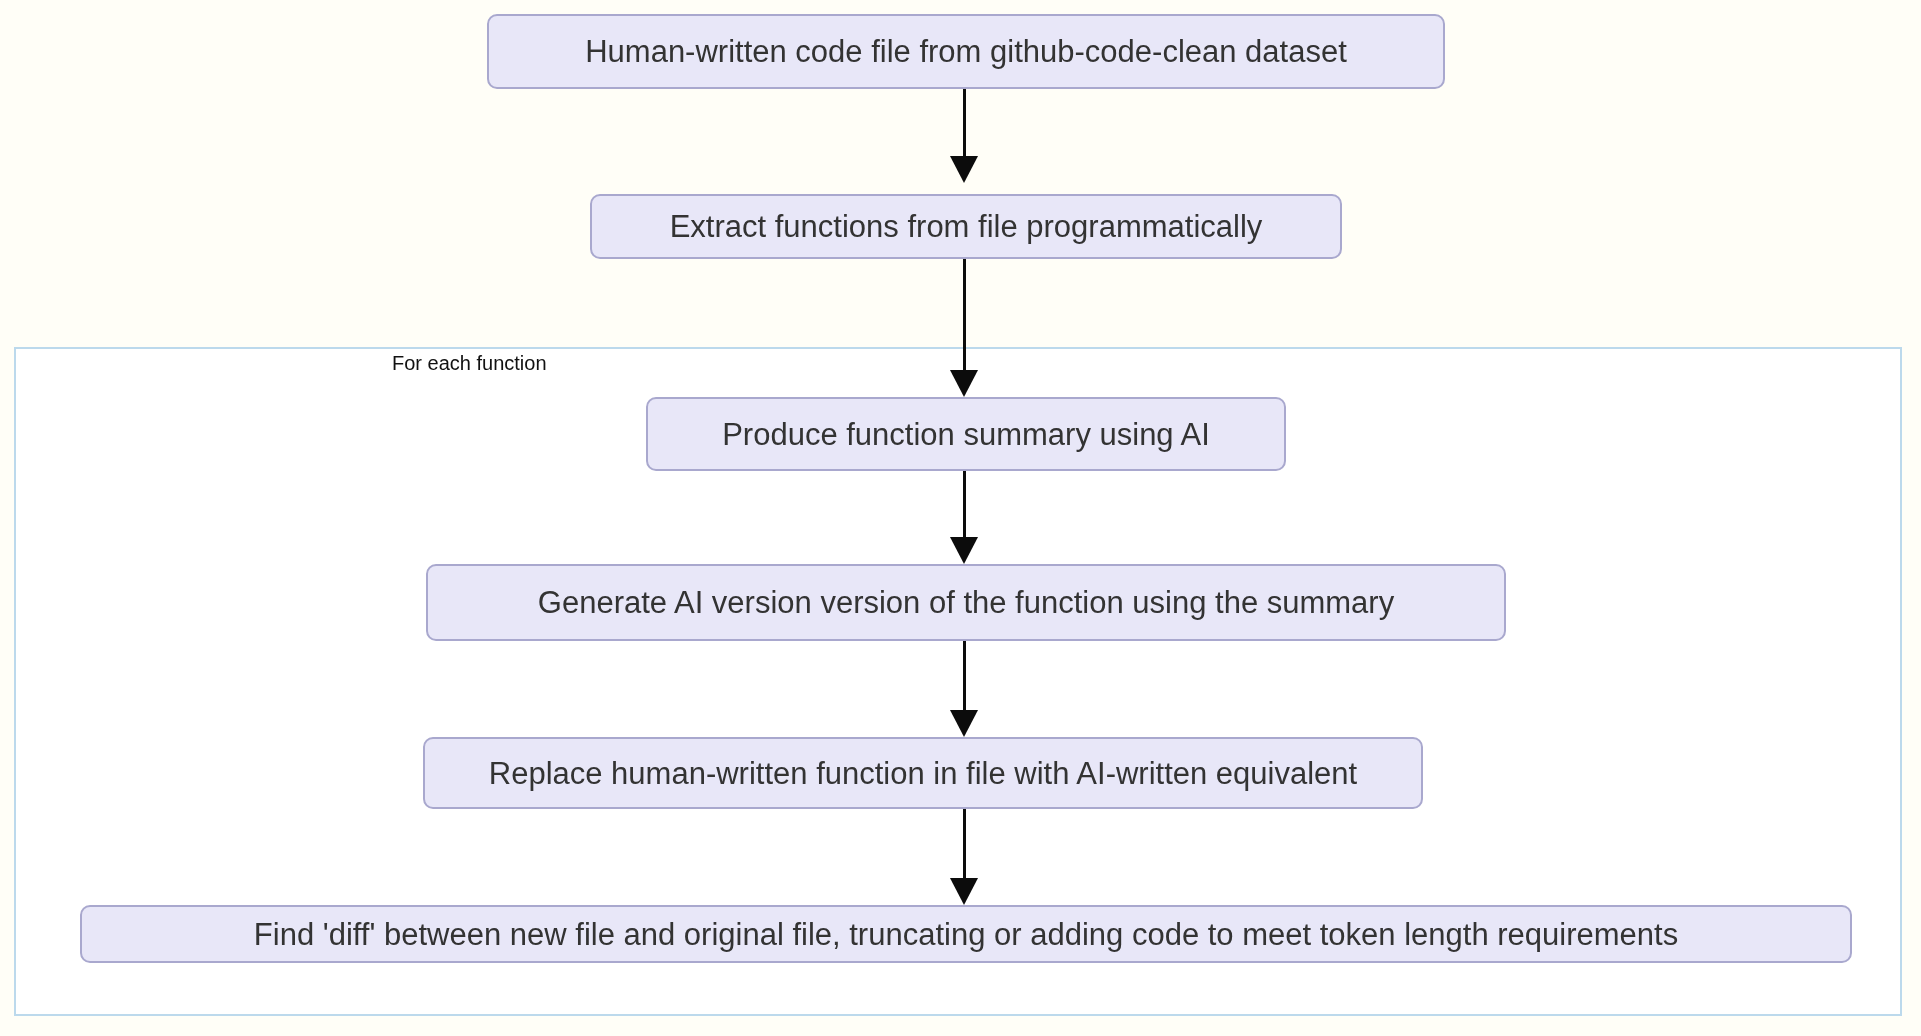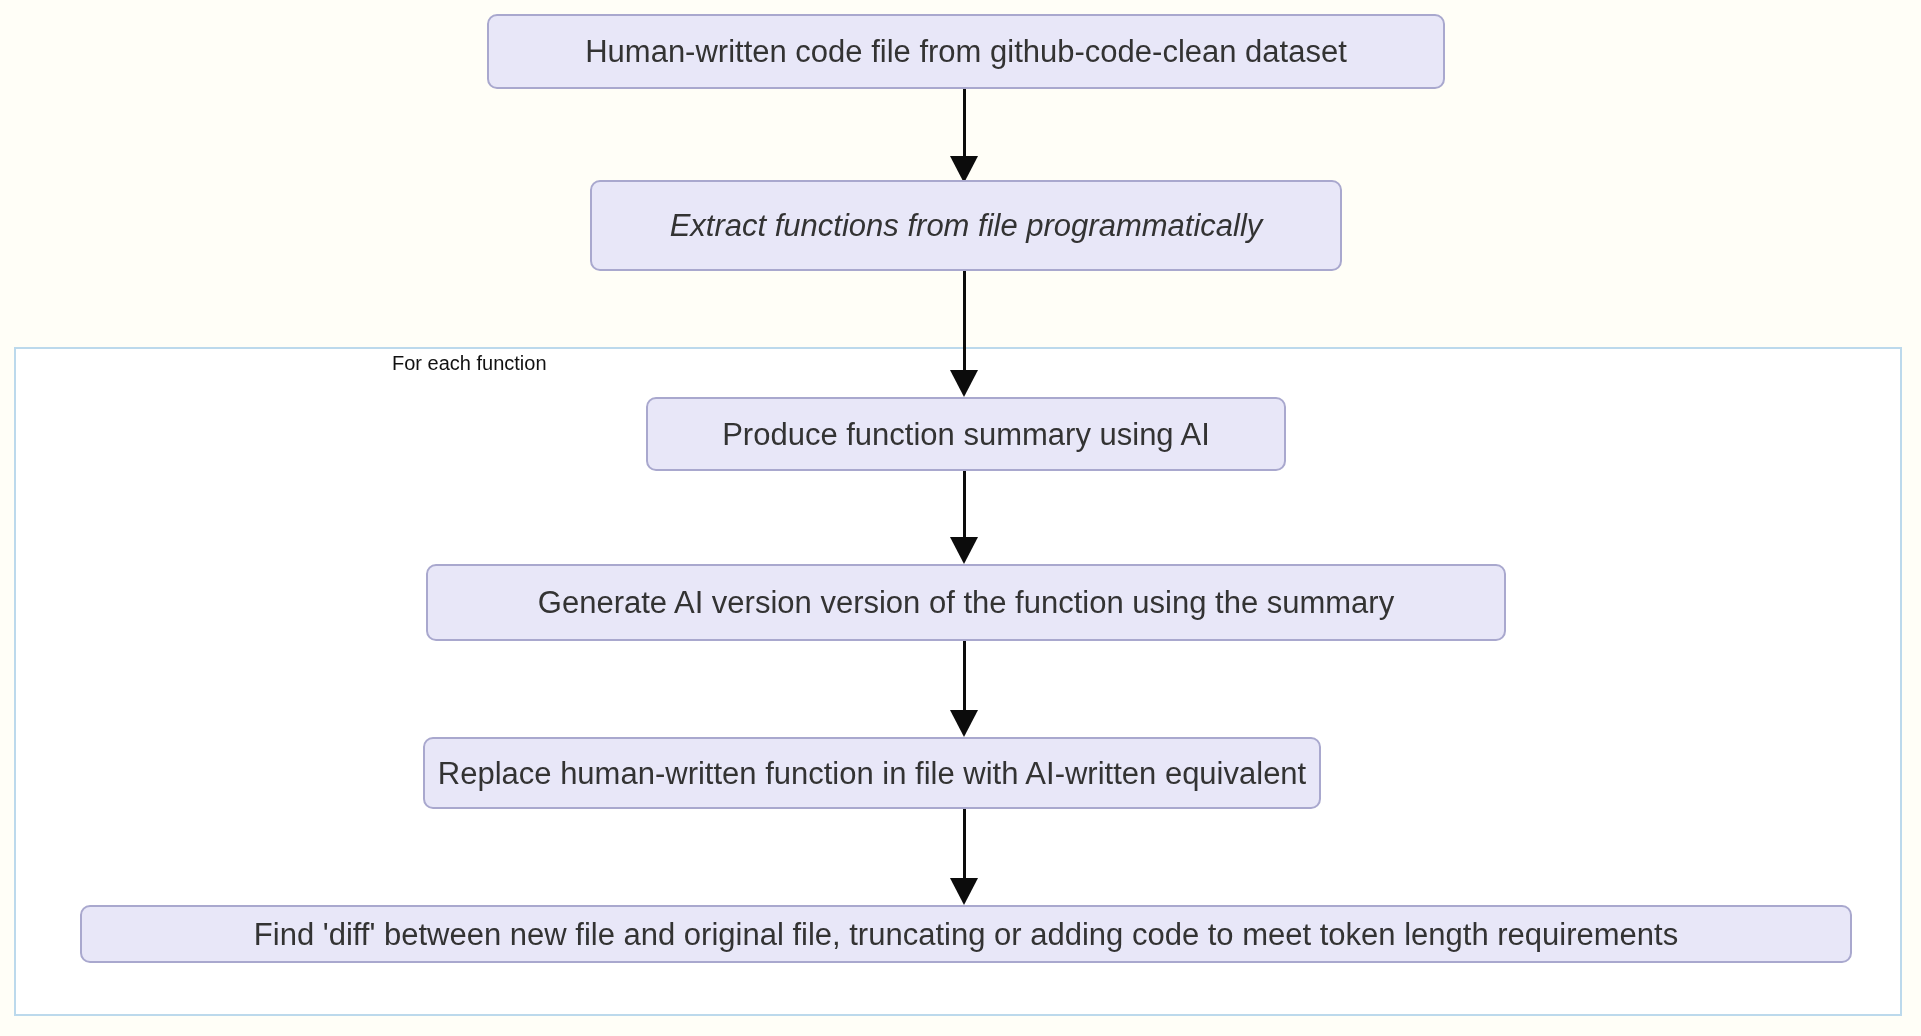--- a/index.html
+++ b/index.html
@@ -50,24 +50,24 @@
     font-size:31px;
     display:flex;
     align-items:center;
     justify-content:center;
     text-align:center;
     white-space:nowrap;
     line-height:1;
     padding:0 13px;
   }
   .n1{left:487px; top:14px;  width:958px;  height:75px;}
-  .n2{left:590px; top:180px; width:752px;  height:91px;font-style:italic;}
+  .n2{left:590px; top:194px; width:752px;  height:65px;}
   .n3{left:646px; top:397px; width:640px;  height:74px;text-align:center;}
   .n4{left:426px; top:564px; width:1080px; height:77px;}
-  .n5{left:423px; top:737px; width:898px; height:72px;}
+  .n5{left:423px; top:737px; width:1000px; height:72px;}
   .n6{left:80px;  top:905px; width:1772px; height:58px;}
   .arrow{
     position:absolute;
     width:28px;
     left:950px;
     display:flex;
     flex-direction:column;
     align-items:center;
   }
   .a1{top:89px;  height:94px;}

